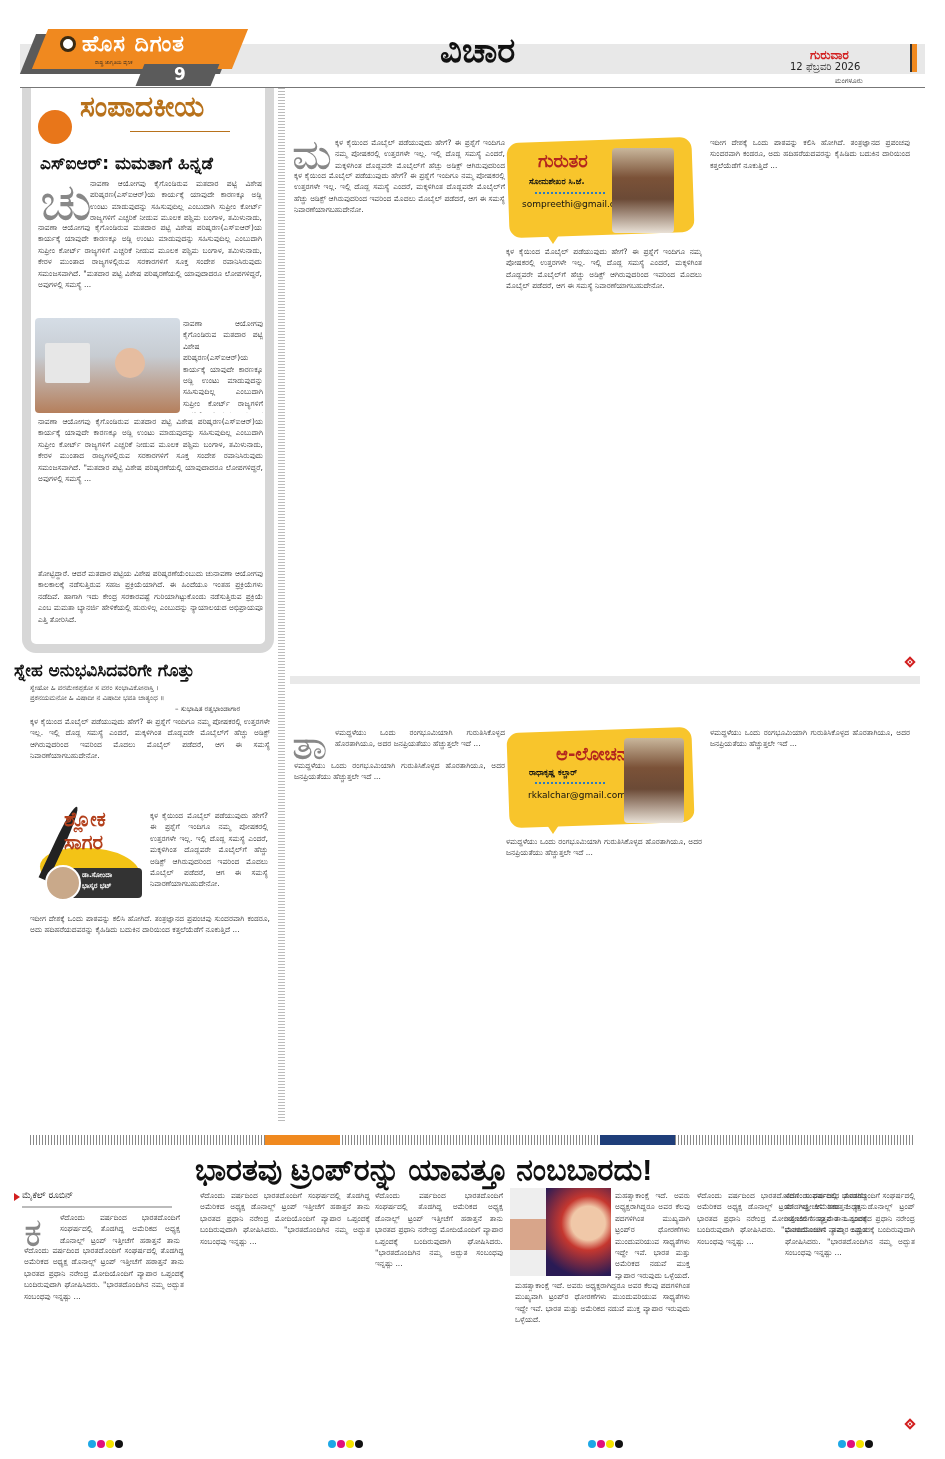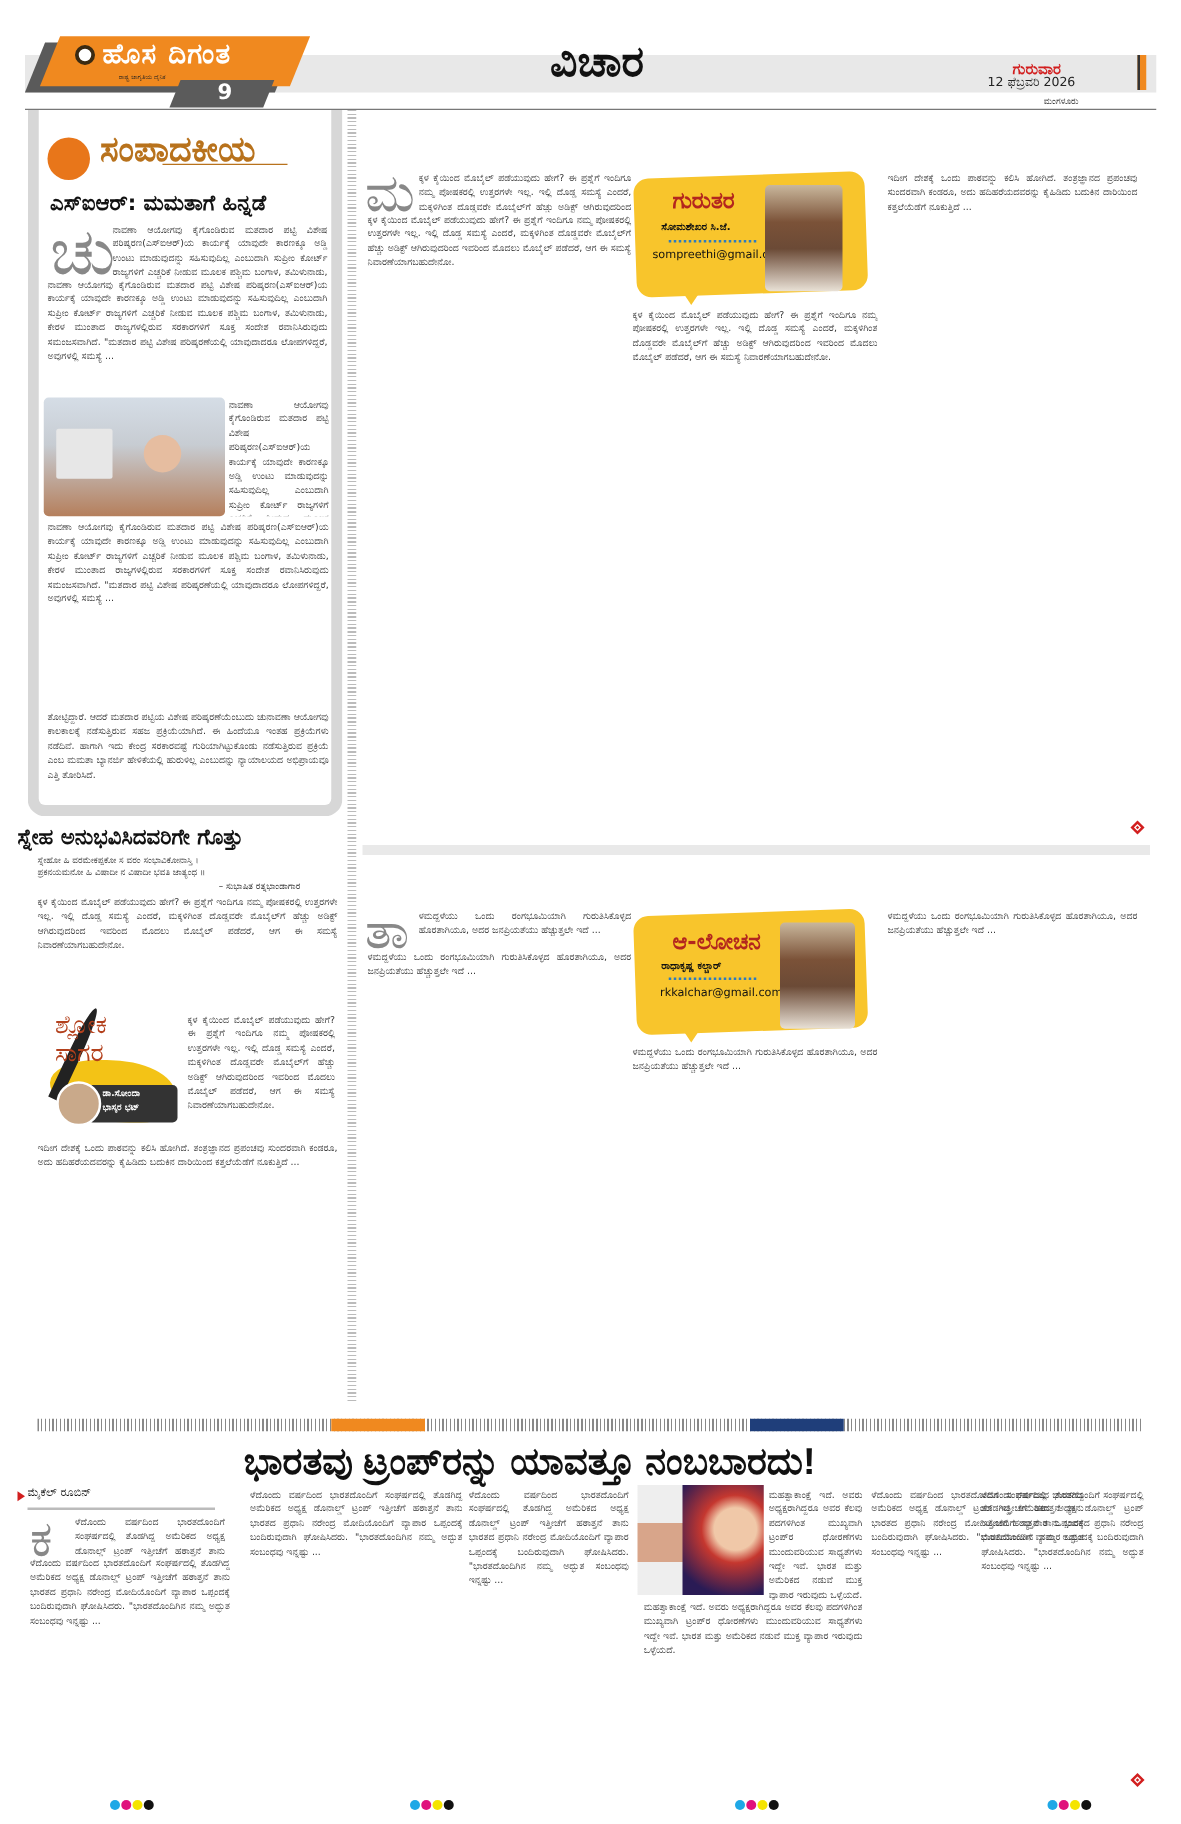--- a/index.html
+++ b/index.html
@@ -16,34 +16,34 @@
 .page-no{position:absolute;left:155px;top:64px;font-size:17px;font-weight:bold;color:#fff;width:50px;text-align:center}
 .section-title{position:absolute;left:440px;top:30px;font-size:34px;font-weight:bold;color:#111;font-family:"DejaVu Serif",serif}
 .day{position:absolute;left:810px;top:48px;font-size:12px;font-weight:bold;color:#d21f1f}
 .date{position:absolute;left:790px;top:61px;font-size:10px;color:#222}
 .city{position:absolute;left:835px;top:77px;font-size:7px;color:#222}
 .orange-bar{position:absolute;left:910px;top:44px;width:7px;height:28px;background:#f0891f;border-left:2px solid #333}
 
 .editorial-box{position:absolute;left:22px;top:88px;width:252px;height:565px;border:9px solid #d7d7d7;border-top:none;border-radius:0 0 14px 14px;background:#fff}
 .sidebar-stripes{position:absolute;left:278px;width:7px;background:repeating-linear-gradient(180deg,#bbb 0 1px,#fff 1px 3px)}
 .ed-logo{position:absolute;left:38px;top:110px;width:34px;height:34px;border-radius:50%;background:#e8761a}
-.ed-logo-title{position:absolute;left:80px;top:103px;font-size:28px;font-weight:bold;color:#b8721c;font-family:"DejaVu Serif",serif}
+.ed-logo-title{position:absolute;left:80px;top:90px;font-size:28px;font-weight:bold;color:#b8721c;font-family:"DejaVu Serif",serif}
 .ed-ornament{position:absolute;left:130px;top:131px;width:100px;height:1px;background:#b8721c}
 .ed-headline{position:absolute;left:40px;top:153px;font-size:17px;font-weight:bold;color:#111}
 .dropcap{position:absolute;font-size:52px;color:#888;font-family:"DejaVu Serif",serif;line-height:1}
 .body-text{position:absolute;font-size:7.5px;line-height:11.4px;color:#333;text-align:justify;overflow:hidden}
 .photo-box{position:absolute;border-radius:4px;overflow:hidden}
 .ed-photo{left:35px;top:318px;width:145px;height:95px;background:linear-gradient(180deg,#d5dde6 0%,#c7ccd2 40%,#b57f5c 100%)}
 .head2{position:absolute;left:14px;top:660px;font-size:17px;font-weight:bold;color:#111}
 .verse{position:absolute;left:30px;top:683px;font-size:7px;color:#333;line-height:10px}
 .verse-src{position:absolute;left:175px;top:705px;font-size:7px;color:#222}
 
 .sloka-box{position:absolute;left:35px;top:803px;width:110px;height:105px}
 .sloka-yellow{position:absolute;left:5px;top:45px;width:100px;height:50px;background:#f3c316;border-radius:40% 60% 30% 70%}
-.sloka-title{position:absolute;left:44px;top:808px;font-size:20px;font-weight:normal;color:#b3401c;line-height:23px}
+.sloka-title{position:absolute;left:64px;top:808px;font-size:20px;font-weight:bold;color:#b3401c;line-height:23px}
 .sloka-photo{position:absolute;left:45px;top:865px;width:36px;height:36px;border-radius:50%;background:#c9a98a;border:2px solid #fff}
 .sloka-name-bg{position:absolute;left:70px;top:868px;width:72px;height:30px;background:#333;border-radius:4px}
 .sloka-name{position:absolute;left:82px;top:870px;font-size:7px;color:#fff;line-height:11px;font-weight:bold}
 
 .head1{position:absolute;left:360px;top:96px;font-size:30px;font-weight:bold;color:#111;font-family:"DejaVu Serif",serif}
 .callout{position:absolute;background:#f8c52c;border-radius:12px;transform:rotate(-2deg)}
 .callout-tail{position:absolute;width:0;height:0;border-left:8px solid transparent;border-right:8px solid transparent;border-top:12px solid #f8c52c}
 .col-name{position:absolute;font-size:18px;font-weight:bold;color:#b3261e}
 .author{position:absolute;font-size:8px;font-weight:bold;color:#111}
 .email{position:absolute;font-size:9px;color:#111}
@@ -140,21 +140,21 @@
   <div class="body-text" style="left:506px;top:246px;width:196px;height:425px">ಕ್ಕಳ ಕೈಯಿಂದ ಮೊಬೈಲ್ ಪಡೆಯುವುದು ಹೇಗೆ? ಈ ಪ್ರಶ್ನೆಗೆ ಇಂದಿಗೂ ನಮ್ಮ ಪೋಷಕರಲ್ಲಿ ಉತ್ತರಗಳೇ ಇಲ್ಲ. ಇಲ್ಲಿ ದೊಡ್ಡ ಸಮಸ್ಯೆ ಎಂದರೆ, ಮಕ್ಕಳಿಗಿಂತ ದೊಡ್ಡವರೇ ಮೊಬೈಲ್‌ಗೆ ಹೆಚ್ಚು ಅಡಿಕ್ಟ್ ಆಗಿರುವುದರಿಂದ ಇವರಿಂದ ಮೊದಲು ಮೊಬೈಲ್ ಪಡೆದರೆ, ಆಗ ಈ ಸಮಸ್ಯೆ ನಿವಾರಣೆಯಾಗಬಹುದೇನೋ.</div>
   <div class="body-text" style="left:710px;top:137px;width:200px;height:530px">ಇದೀಗ ದೇಶಕ್ಕೆ ಒಂದು ಪಾಠವನ್ನು ಕಲಿಸಿ ಹೋಗಿದೆ. ತಂತ್ರಜ್ಞಾನದ ಪ್ರಪಂಚವು ಸುಂದರವಾಗಿ ಕಂಡರೂ, ಅದು ಹದಿಹರೆಯದವರನ್ನು ಕೈಹಿಡಿದು ಬದುಕಿನ ದಾರಿಯಿಂದ ಕತ್ತಲೆಯೆಡೆಗೆ ನೂಕುತ್ತಿದೆ ...</div>
   <div class="end-diamond" style="left:906px;top:658px"></div>
   <div class="hrule" style="left:290px;top:676px;width:630px;height:8px"></div>
 
   <div class="dropcap" style="left:292px;top:725px;font-size:40px">ತಾ</div>
   <div class="body-text" style="left:335px;top:727px;width:170px;height:33px">ಳಮದ್ದಳೆಯು ಒಂದು ರಂಗಭೂಮಿಯಾಗಿ ಗುರುತಿಸಿಕೊಳ್ಳದ ಹೊರತಾಗಿಯೂ, ಅದರ ಜನಪ್ರಿಯತೆಯು ಹೆಚ್ಚುತ್ತಲೇ ಇದೆ ...</div>
   <div class="body-text" style="left:294px;top:760px;width:211px;height:365px">ಳಮದ್ದಳೆಯು ಒಂದು ರಂಗಭೂಮಿಯಾಗಿ ಗುರುತಿಸಿಕೊಳ್ಳದ ಹೊರತಾಗಿಯೂ, ಅದರ ಜನಪ್ರಿಯತೆಯು ಹೆಚ್ಚುತ್ತಲೇ ಇದೆ ...</div>
   <div class="callout" style="left:508px;top:730px;width:185px;height:95px"></div>
   <div class="callout-tail" style="left:545px;top:822px"></div>
-  <div class="col-name" style="left:538px;top:743px">ಆ-ಲೋಚನ</div>
+  <div class="col-name" style="left:556px;top:743px">ಆ-ಲೋಚನ</div>
   <div class="author" style="left:529px;top:768px">ರಾಧಾಕೃಷ್ಣ ಕಲ್ಚಾರ್</div>
   <div class="dots" style="left:535px;top:782px"></div>
   <div class="email" style="left:528px;top:790px">rkkalchar@gmail.com</div>
   <div class="author-photo" style="left:624px;top:738px;width:60px;height:85px"></div>
   <div class="body-text" style="left:506px;top:836px;width:196px;height:290px">ಳಮದ್ದಳೆಯು ಒಂದು ರಂಗಭೂಮಿಯಾಗಿ ಗುರುತಿಸಿಕೊಳ್ಳದ ಹೊರತಾಗಿಯೂ, ಅದರ ಜನಪ್ರಿಯತೆಯು ಹೆಚ್ಚುತ್ತಲೇ ಇದೆ ...</div>
   <div class="body-text" style="left:710px;top:727px;width:200px;height:400px">ಳಮದ್ದಳೆಯು ಒಂದು ರಂಗಭೂಮಿಯಾಗಿ ಗುರುತಿಸಿಕೊಳ್ಳದ ಹೊರತಾಗಿಯೂ, ಅದರ ಜನಪ್ರಿಯತೆಯು ಹೆಚ್ಚುತ್ತಲೇ ಇದೆ ...</div>
 
   <div class="stripe-bar"></div>
   <div class="seg-orange"></div>
   <div class="seg-blue"></div>

